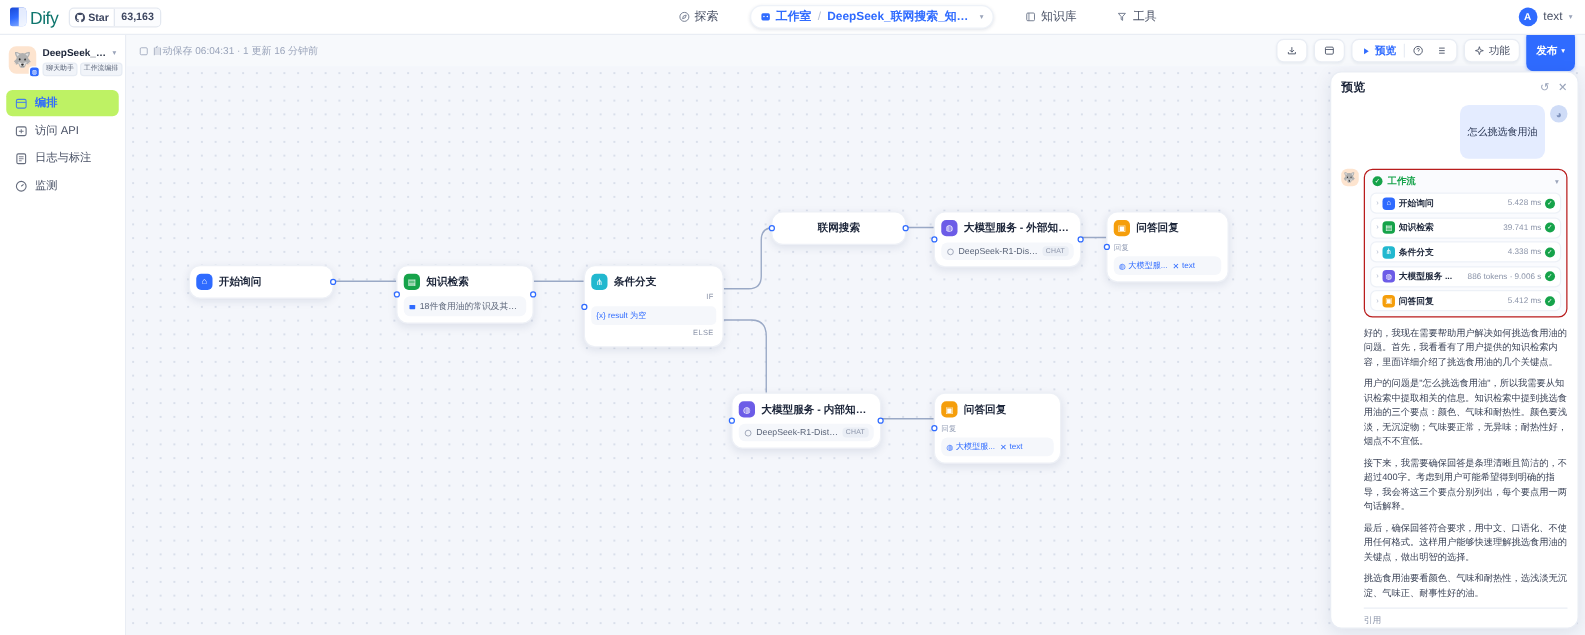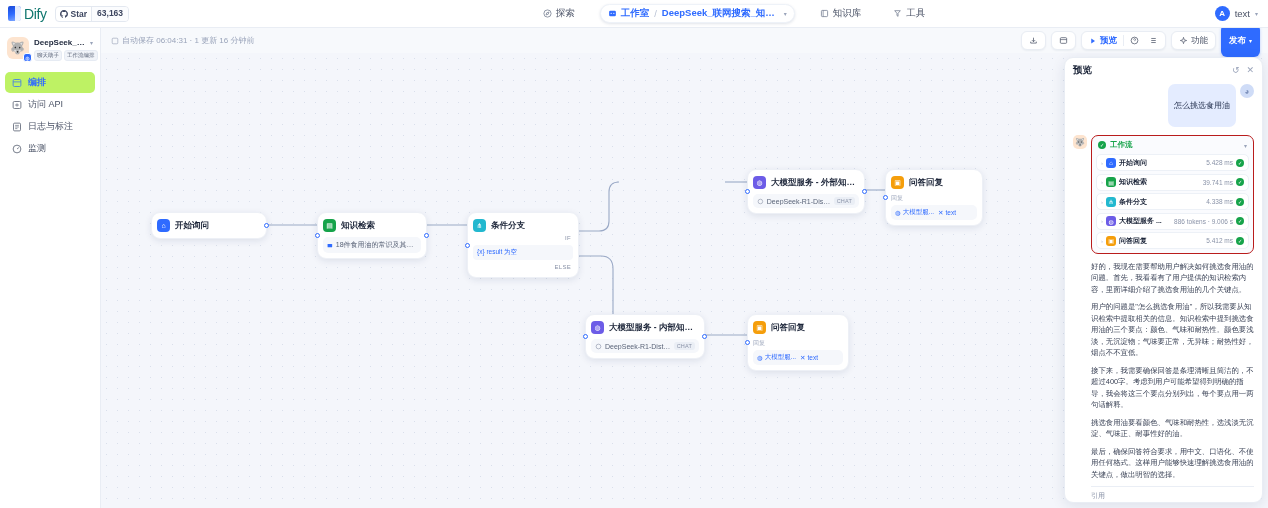--- a/index.html
+++ b/index.html
@@ -459,20 +459,27 @@
         <span class="node-title">条件分支</span>
       </div>
       <div class="branch-row">IF</div>
       <div class="branch-cond">
         <span>{x} result 为空</span>
       </div>
       <div class="branch-row">ELSE</div>
       <span class="port l"></span>
     </div>
 
+    <div class="node" style="left:516px;top:116px;width:108px;">
+      <div class="node-head" style="justify-content:center">
+        <span class="node-title">联网搜索</span>
+      </div>
+      <span class="port l"></span>
+      <span class="port r"></span>
+    </div>
 
     <div class="node" style="left:646px;top:116px;width:118px;">
       <div class="node-head">
         <div class="node-ico" style="background:#6c5ce7">◍</div>
         <span class="node-title">大模型服务 - 外部知识RAG</span>
       </div>
       <div class="node-sub">
         <svg width="7" height="7" viewBox="0 0 16 16">
           <circle cx="8" cy="8" r="5.4" fill="none" stroke="#8a93a8" stroke-width="1.4"></circle>
         </svg>
@@ -586,22 +593,22 @@
               <span class="tr-name">问答回复</span>
               <span class="tr-time">5.412 ms</span>
               <span class="tick">✓</span>
             </div>
           </div>
 
           <div class="answer-text">
             <p>好的，我现在需要帮助用户解决如何挑选食用油的问题。首先，我看看有了用户提供的知识检索内容，里面详细介绍了挑选食用油的几个关键点。</p>
             <p>用户的问题是"怎么挑选食用油"，所以我需要从知识检索中提取相关的信息。知识检索中提到挑选食用油的三个要点：颜色、气味和耐热性。颜色要浅淡，无沉淀物；气味要正常，无异味；耐热性好，烟点不不宜低。</p>
             <p>接下来，我需要确保回答是条理清晰且简洁的，不超过400字。考虑到用户可能希望得到明确的指导，我会将这三个要点分别列出，每个要点用一两句话解释。</p>
+            <p>最后，确保回答符合要求，用中文、口语化、不使用任何格式。这样用户能够快速理解挑选食用油的关键点，做出明智的选择。</p>
             <p>挑选食用油要看颜色、气味和耐热性，选浅淡无沉淀、气味正、耐事性好的油。</p>
-            <p>最后，确保回答符合要求，用中文、口语化、不使用任何格式。这样用户能够快速理解挑选食用油的关键点，做出明智的选择。</p>
           </div>
 
           <div class="cite-head">引用</div>
           <div class="cite-item">
             <svg width="8" height="8" viewBox="0 0 16 16">
               <path d="M4 1.8h5l3 3v9.4H4z" fill="#2f6bff"></path>
               <path d="M9 1.8v3h3" fill="#9cc0ff"></path>
             </svg>
             <span class="fname">18件食用油的常识及其功效(1).docx</span>
           </div>

